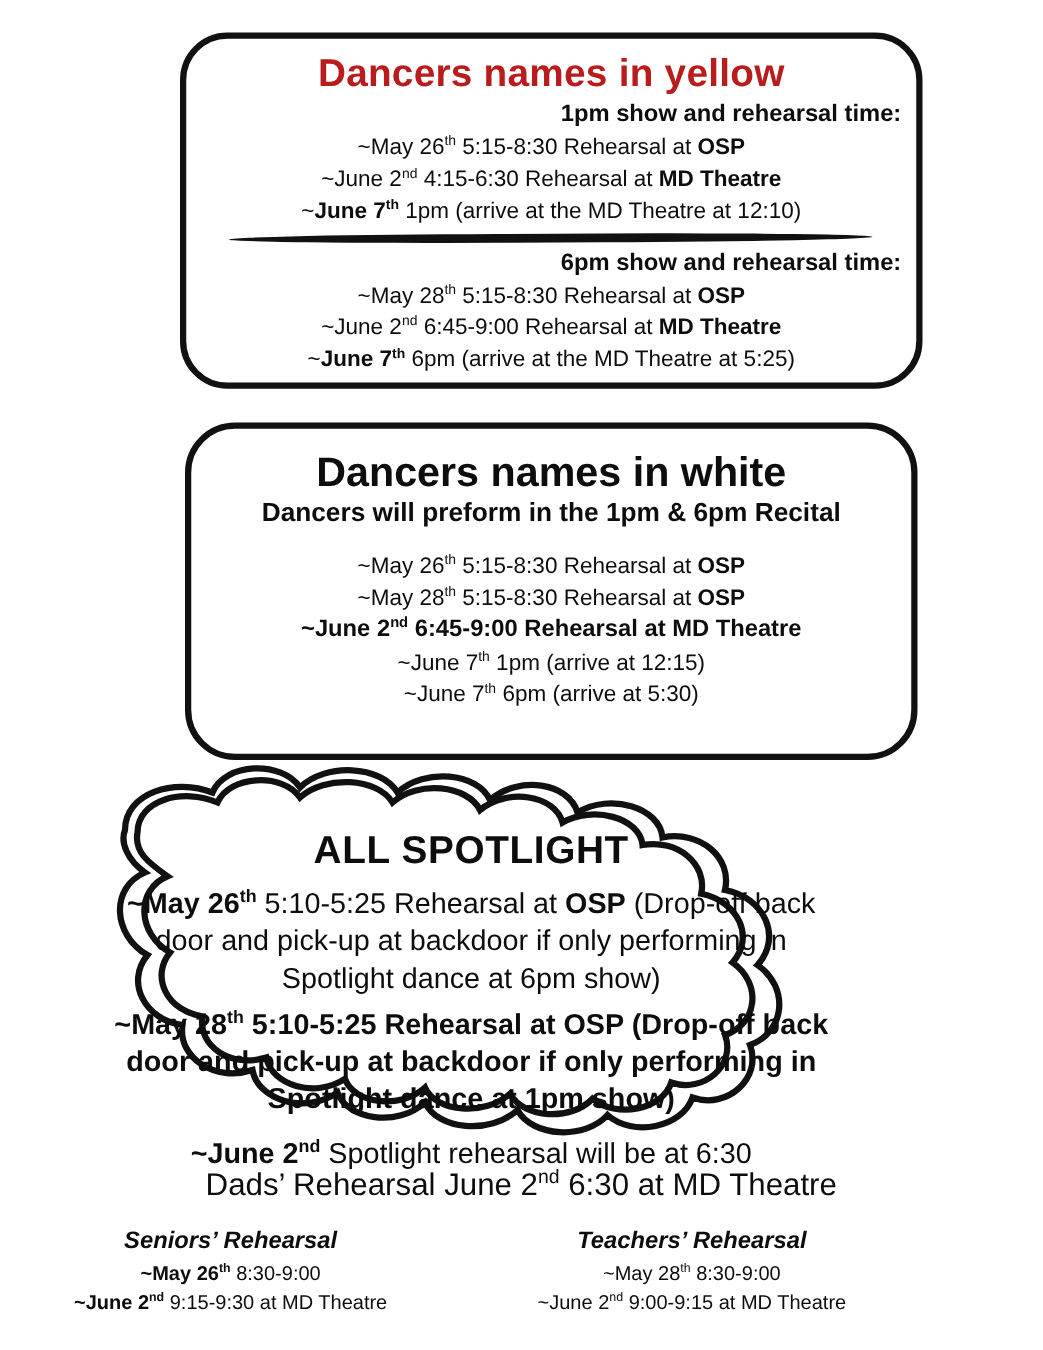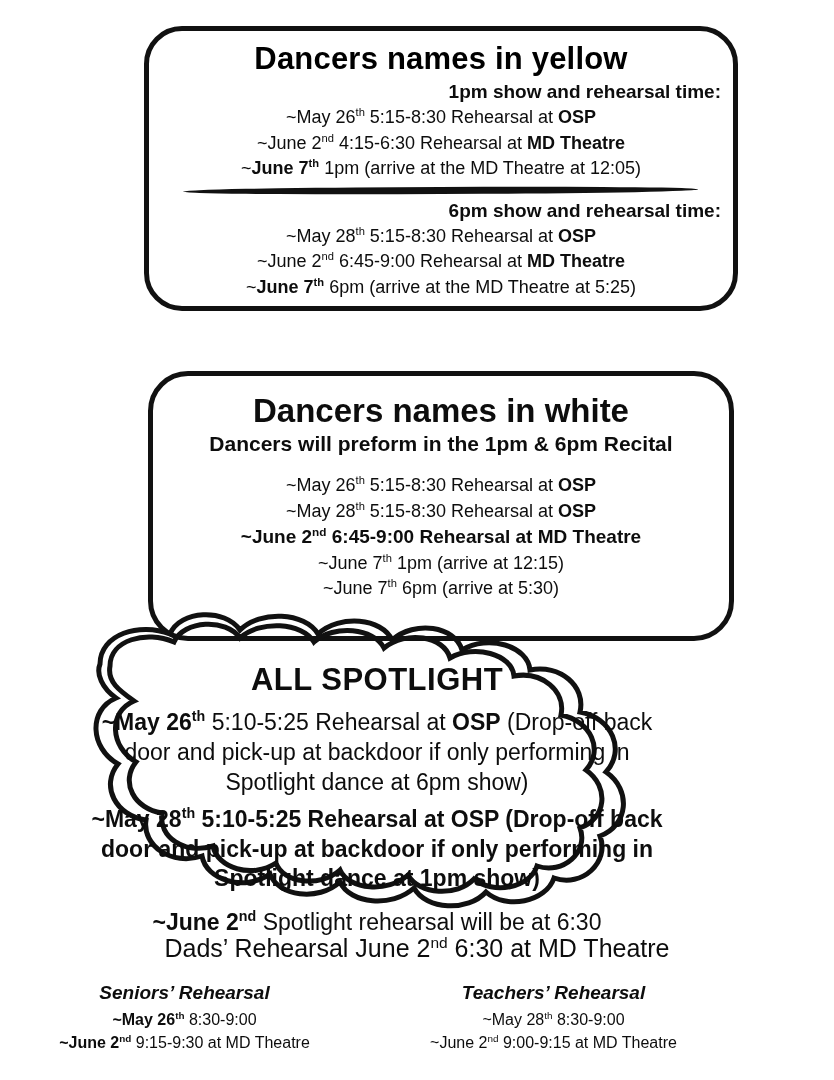--- a/index.html
+++ b/index.html
@@ -34,21 +34,21 @@
     height: 285px;
     border: 5px solid #111;
     border-radius: 38px;
     box-sizing: border-box;
     padding: 8px 12px 0 12px;
   }
   .title-yellow {
     text-align: center;
     font-size: 31px;
     font-weight: bold;
-    color: #000000;
+    color: #b91c1c;
     letter-spacing: 0.2px;
     margin: 2px 0 4px 0;
   }
   .sub-head {
     text-align: right;
     font-weight: bold;
     font-size: 19px;
     margin: 2px 0 3px 0;
   }
   .row {
@@ -70,21 +70,20 @@
   .box2 {
     position: absolute;
     left: 148px;
     top: 338px;
     width: 586px;
     height: 270px;
     border: 5px solid #111;
     border-radius: 40px;
     box-sizing: border-box;
     padding: 14px 12px 16px 12px;
-    margin-top: 33px;
   }
   .title-black {
     text-align: center;
     font-size: 33px;
     font-weight: bold;
     margin: 2px 0 2px 0;
   }
   .sub-head2 {
     text-align: center;
     font-weight: bold;
@@ -172,21 +171,21 @@
 
     <div class="row">
       <span>~May 26</span><sup>th</sup><span> 5:15-8:30 Rehearsal at </span><span class="b">OSP</span>
     </div>
 
     <div class="row">
       <span>~June 2</span><sup>nd</sup><span> 4:15-6:30 Rehearsal at </span><span class="b">MD Theatre</span>
     </div>
 
     <div class="row">
-      <span>~</span><span class="b">June 7</span><sup class="b">th</sup><span> 1pm (arrive at the MD Theatre at 12:05)</span>
+      <span>~</span><span class="b">June 7</span><sup class="b">th</sup><span> 1pm (arrive at the MD Theatre at 12:10)</span>
     </div>
 
     <div class="divider"></div>
 
     <div class="sub-head">6pm show and rehearsal time:</div>
 
     <div class="row">
       <span>~May 28</span><sup>th</sup><span> 5:15-8:30 Rehearsal at </span><span class="b">OSP</span>
     </div>
 

